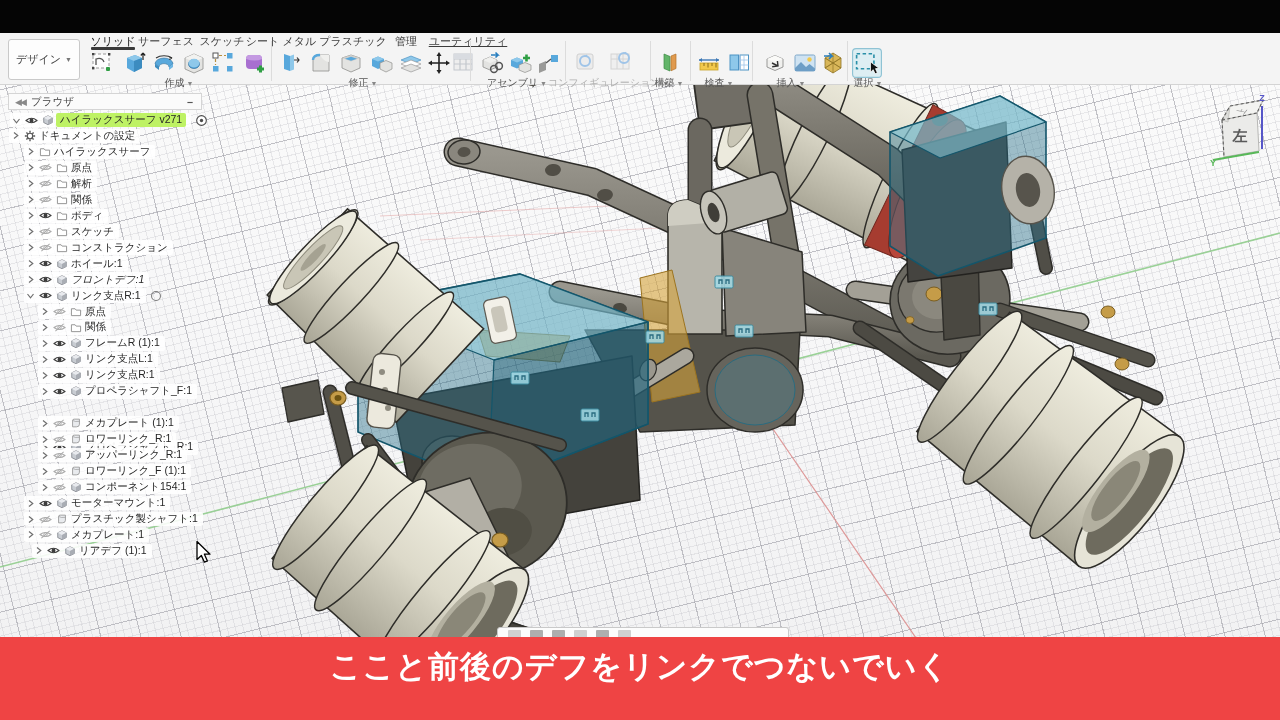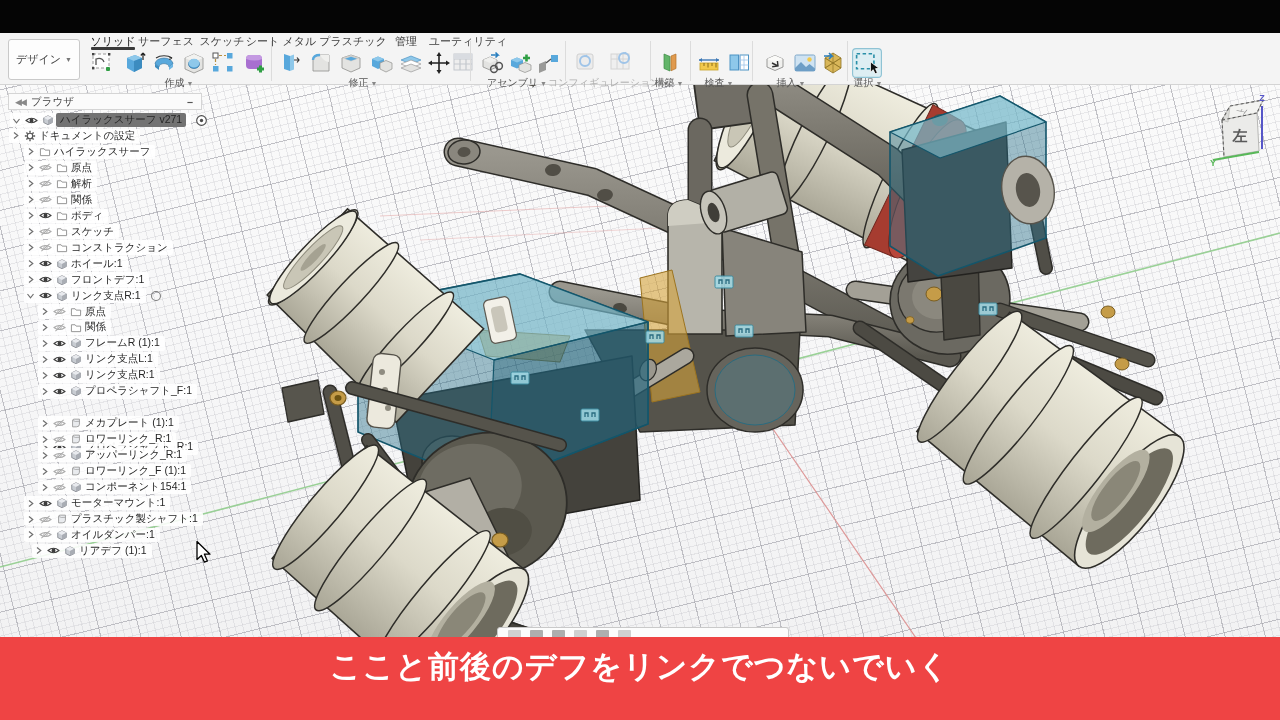--- a/index.html
+++ b/index.html
@@ -44,21 +44,21 @@
   
   .browser { position:absolute; left:0; top:93px; width:420px; z-index:8; }
   .bheader { position:absolute; left:8px; top:0; width:194px; height:17px; background:#fbfbfb;
     border:1px solid #d5d5d5; display:flex; align-items:center; font-size:10.5px; color:#3f3f3f; }
   .bheader .collapse { width:22px; text-align:center; color:#888; font-size:9px; letter-spacing:-2px; }
   .bheader .bmin { margin-left:auto; margin-right:8px; color:#555; font-weight:bold; }
   .brow { position:absolute; height:15px; display:flex; align-items:center; white-space:nowrap; }
   .brow .chip { display:flex; align-items:center; background:rgba(255,255,255,0.88); border-radius:2px;
     padding:0 5px 0 2px; height:14.5px; }
   .brow .lbl { font-size:10.5px; color:#262626; margin-left:3px; }
-  .brow .lbl.sel { background:#737373; border-radius:2px; padding:0 4px; margin-left:2px; }
+  .brow .lbl.sel { background:#bef264; border-radius:2px; padding:0 4px; margin-left:2px; }
   .brow svg { flex:none; }
   .brow .ic { margin-left:2px; }
 
   
   .navsliver { position:absolute; left:497px; top:627px; width:292px; height:14px; background:#fcfcfc;
     border:1px solid #c9c9c9; border-radius:3px; z-index:6; display:flex; align-items:flex-start; gap:9px; padding:2px 10px; }
   .navsliver i { display:block; width:13px; height:9px; background:#9a9a9a; opacity:.8; border-radius:1px; }
   .navsliver i.lt { background:#c4c4c4; }
 
   
@@ -80,21 +80,21 @@
       <span>デザイン</span>
       <span class="dcaret">▼</span>
     </div>
     <div id="tabs">
         <div class="tab active" style="left: 68px;"><span>ソリッド</span><div class="underline"></div></div>
         <div class="tab" style="left: 121px;"><span>サーフェス</span></div>
         <div class="tab" style="left: 177px;"><span>スケッチ</span></div>
         <div class="tab" style="left: 236px;"><span>シート メタル</span></div>
         <div class="tab" style="left: 308px;"><span>プラスチック</span></div>
         <div class="tab" style="left: 361px;"><span>管理</span></div>
-        <div class="tab" style="left: 423px;"><span>ユーティリティ</span></div>
+        <div class="tab" style="left: 423px; text-decoration: underline;"><span>ユーティリティ</span></div>
       </div>
     <div id="ricons">
         <svg viewBox="0 0 26 26" width="26" height="26" class="ricon" style="left: 91px;">
           <rect x="2" y="4" width="16" height="14" fill="#fdfdfd" stroke="#9a9a9a" stroke-dasharray="3,2"></rect>
           <path d="M5,15 L5,9 Q11,7 13,12" fill="none" stroke="#555" stroke-width="1.3"></path>
           <rect x="1" y="3" width="2.4" height="2.4" fill="#444"></rect>
           <rect x="17" y="3" width="2.4" height="2.4" fill="#444"></rect>
           <rect x="1" y="17" width="2.4" height="2.4" fill="#444"></rect>
           <path d="M15,19 h4 m-2,-2 v4" stroke="#2f9e44" stroke-width="3"></path>
         </svg>
@@ -667,21 +667,21 @@
             <span class="ic" style="display:inline-flex;">
               <svg width="12" height="12" viewBox="0 0 14 14">
                 <path d="M2,4.5 L7,2 L12,4.5 L12,10 L7,12.5 L2,10 Z" fill="#c8ccd2" stroke="#6f7379" stroke-width="0.8"></path>
                 <path d="M2,4.5 L7,2 L12,4.5 L7,7 Z" fill="#e8eaee"></path>
                 <path d="M7,7 L12,4.5 L12,10 L7,12.5 Z" fill="#a9adb4"></path>
               </svg>
             </span>
             <span class="lbl">ホイール:1</span>
           </span>
         </div>
-        <div class="brow" style="top: 179.1px; left: 24px;">
+        <div class="brow" style="top: 179.1px; left: 24px; font-style: italic;">
           <span class="chip">
             <span style="width:11px;display:inline-flex;">
               <svg width="9" height="9" viewBox="0 0 12 12">
                 <path d="M4,2 L9,6 L4,10" fill="none" stroke="#6e6e6e" stroke-width="1.6"></path>
               </svg>
             </span>
             <span class="ic" style="display:inline-flex;width:15px;">
               <svg width="13" height="11" viewBox="0 0 14 12">
                 <path d="M1,6 Q7,1 13,6 Q7,11 1,6 Z" fill="#fff" stroke="#3d3d3d" stroke-width="1.1"></path>
                 <circle cx="7" cy="6" r="2.1" fill="#3d3d3d"></circle>
@@ -1061,21 +1061,21 @@
                 <path d="M2.5,10 L11.5,2" stroke="#ababab" stroke-width="1.1"></path>
               </svg>
             </span>
             <span class="ic" style="display:inline-flex;">
               <svg width="12" height="12" viewBox="0 0 14 14">
                 <path d="M2,4.5 L7,2 L12,4.5 L12,10 L7,12.5 L2,10 Z" fill="#c8ccd2" stroke="#6f7379" stroke-width="0.8"></path>
                 <path d="M2,4.5 L7,2 L12,4.5 L7,7 Z" fill="#e8eaee"></path>
                 <path d="M7,7 L12,4.5 L12,10 L7,12.5 Z" fill="#a9adb4"></path>
               </svg>
             </span>
-            <span class="lbl">オイルダンパー:1</span>
+            <span class="lbl">メカプレート:1</span>
           </span>
         </div>
         <div class="brow" style="top: 450.42px; left: 32px;">
           <span class="chip">
             <span style="width:11px;display:inline-flex;">
               <svg width="9" height="9" viewBox="0 0 12 12">
                 <path d="M4,2 L9,6 L4,10" fill="none" stroke="#6e6e6e" stroke-width="1.6"></path>
               </svg>
             </span>
             <span class="ic" style="display:inline-flex;width:15px;">

